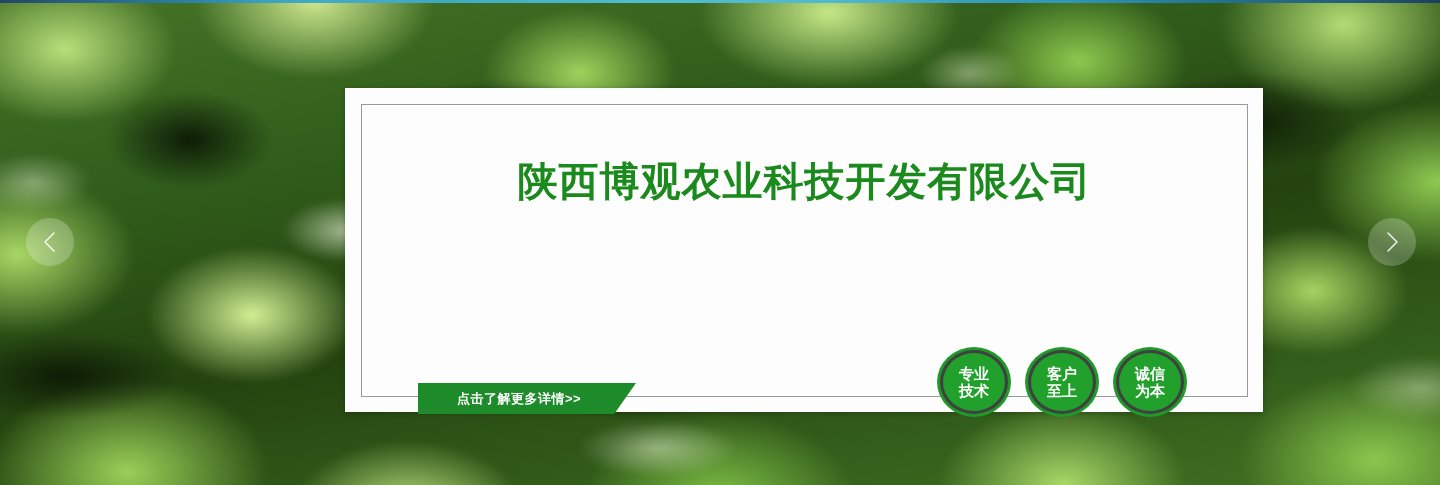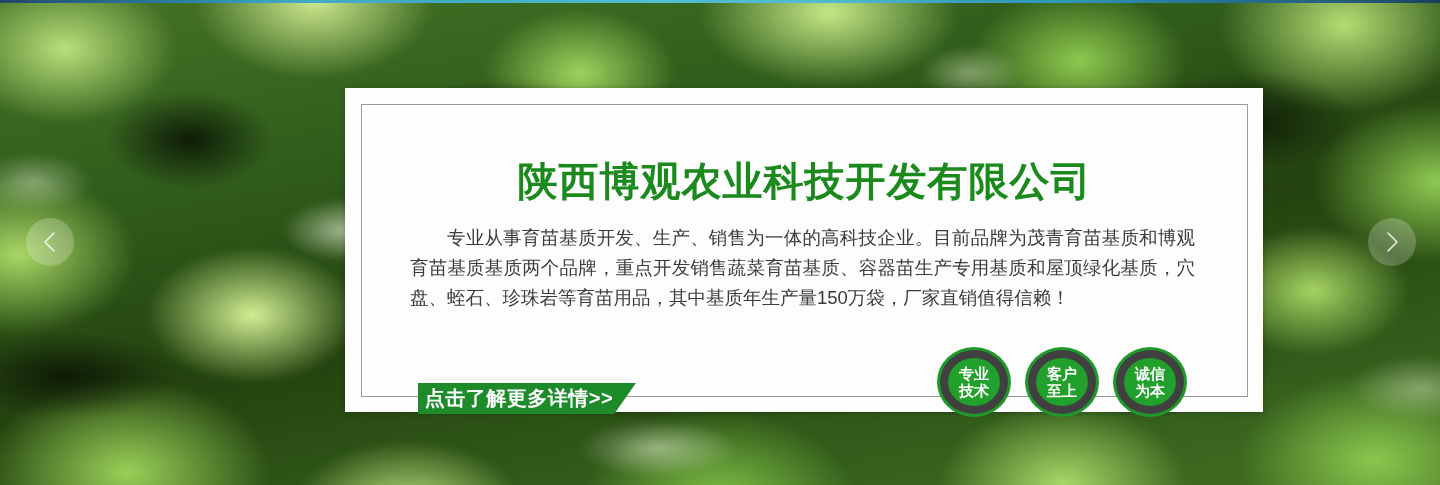--- a/index.html
+++ b/index.html
@@ -155,21 +155,21 @@
 
   
   .cta {
     position: absolute;
     left: 56px;
     top: 278px;
     width: 218px;
     height: 31px;
     background: #1d8b2a;
     color: #ffffff;
-    font-size: 20px;
+    font-size: 13px;
     font-weight: bold;
     letter-spacing: .5px;
     display: flex;
     align-items: center;
     justify-content: center;
     cursor: pointer;
     clip-path: polygon(0 0, 100% 0, 90% 100%, 0 100%);
     padding-right: 16px;
     box-sizing: border-box;
   }
@@ -185,21 +185,21 @@
   .badge {
     position: relative;
     width: 68px;
     height: 64px;
     border-radius: 50%;
     background: #21a02b;
     display: flex;
     align-items: center;
     justify-content: center;
     box-sizing: border-box;
-    border: 8px solid #404040;
+    border: 3px solid #404040;
     box-shadow: 0 0 0 3px #1f9a2a;
     cursor: pointer;
   }
   .badge-text {
     color: #ffffff;
     font-size: 15px;
     font-weight: bold;
     line-height: 17px;
     text-align: center;
     letter-spacing: 0;
@@ -234,21 +234,20 @@
       </svg>
     </span>
   </div>
 
   <div class="card">
     <div class="card-inner">
       <div class="content">
 
         <div class="title">陕西博观农业科技开发有限公司</div>
 
-        <div class="body-text">专业从事育苗基质开发、生产、销售为一体的高科技企业。目前品牌为茂青育苗基质和博观育苗基质基质两个品牌，重点开发销售蔬菜育苗基质、容器苗生产专用基质和屋顶绿化基质，穴盘、蛭石、珍珠岩等育苗用品，其中基质年生产量150万袋，厂家直销值得信赖！</div>
 
         <div class="cta">点击了解更多详情&gt;&gt;</div>
 
         <div class="badges">
 
           <div class="badge">
             <span class="badge-text">专业技术</span>
           </div>
 
           <div class="badge">

